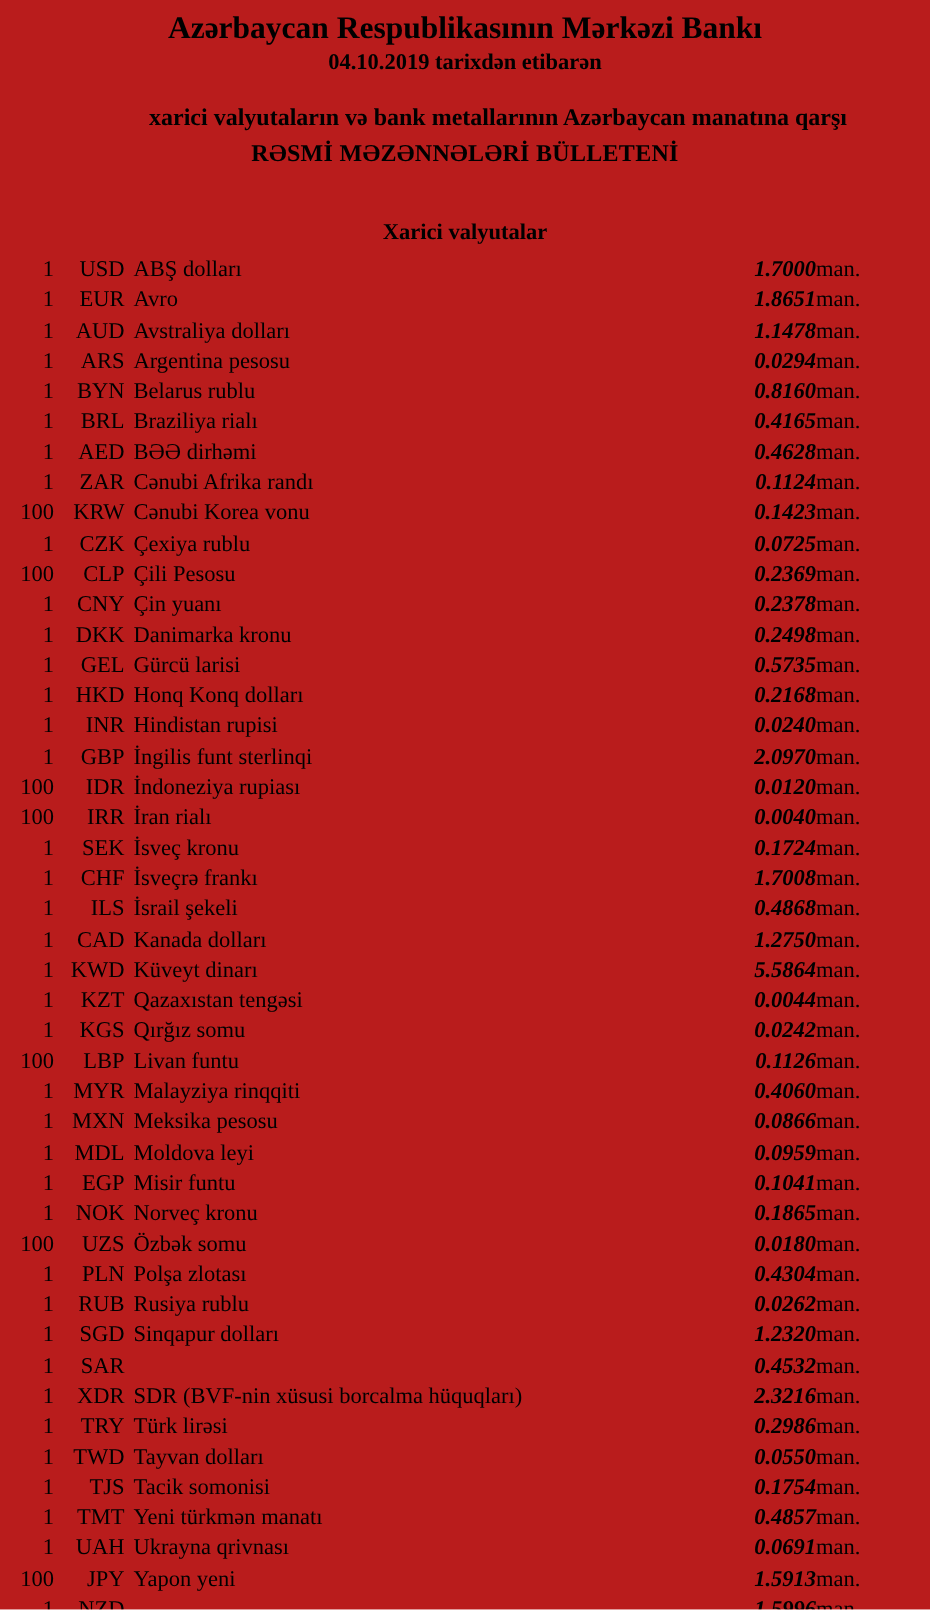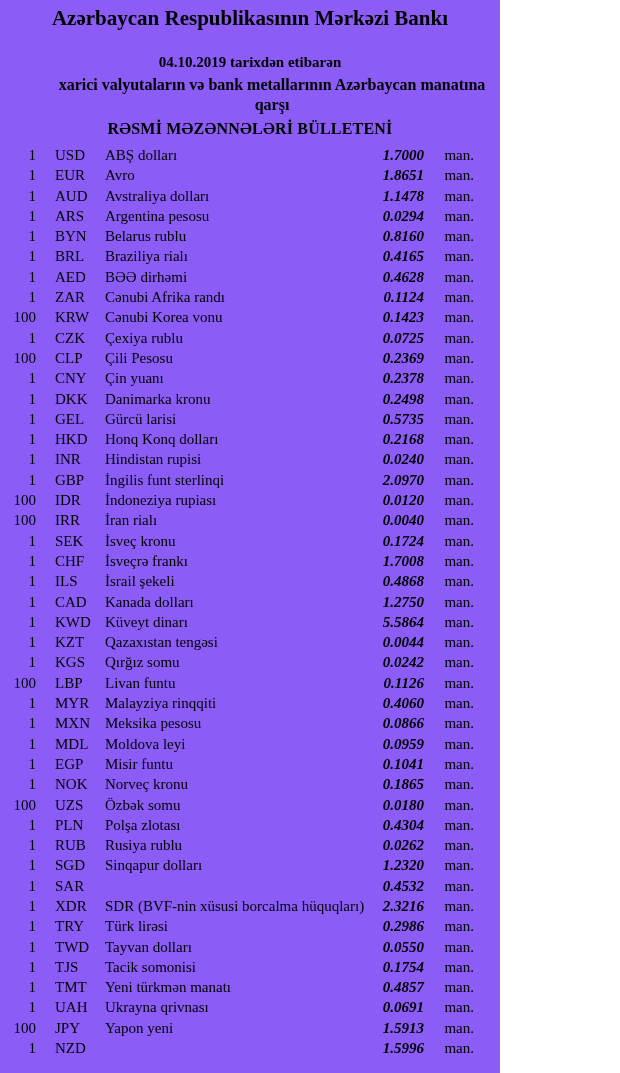--- a/index.html
+++ b/index.html
@@ -1,48 +1,48 @@
 <!DOCTYPE html>
 <html><head>
 <meta charset="utf-8">
 <style>
   html, body {
     margin: 0;
     padding: 0;
     background: #ffffff;
   }
   .page {
-    width: 500px;
+    width: 620px;
     height: 1073px;
-    background: #8b5cf6;
+    background: #b91c1c;
     color: #000000;
     font-family: "Liberation Serif", "DejaVu Serif", serif;
     overflow: hidden;
     box-sizing: border-box;
   }
   .header {
     text-align: center;
     padding-top: 5px;
   }
   .doc-title {
     font-size: 21px;
     font-weight: bold;
     line-height: 26px;
   }
   .doc-date {
     font-size: 15px;
     font-weight: bold;
     line-height: 18px;
-    margin-top: 22px;
+    margin-top: 2px;
   }
   .doc-subtitle {
     font-size: 16px;
     font-weight: bold;
     line-height: 20px;
-    margin-top: 4px;
+    margin-top: 18px;
     padding-left: 44px;
   }
   .doc-bulletin {
     font-size: 16px;
     font-weight: bold;
     line-height: 20px;
     margin-top: 4px;
     letter-spacing: 0.2px;
   }
   .section-title {
@@ -64,52 +64,53 @@
     line-height: 20.31px;
     white-space: nowrap;
   }
   .qty {
     width: 36px;
     text-align: right;
     flex: none;
   }
   .code {
     width: 44px;
-    text-align: left;
-    margin-left: 19px;
+    text-align: right;
+    margin-left: 3px;
     flex: none;
   }
   .name {
     margin-left: 6px;
     flex: none;
   }
   .rate {
     margin-left: auto;
     font-weight: bold;
     font-style: italic;
     flex: none;
   }
   .unit {
     width: 50px;
-    text-align: right;
+    text-align: left;
     flex: none;
   }
 </style>
 </head>
 <body>
 
 <div class="page">
 
   <div class="header">
     <div class="doc-title">Azərbaycan Respublikasının Mərkəzi Bankı</div>
     <div class="doc-date">04.10.2019 tarixdən etibarən</div>
     <div class="doc-subtitle">xarici valyutaların və bank metallarının Azərbaycan manatına qarşı</div>
     <div class="doc-bulletin">RƏSMİ MƏZƏNNƏLƏRİ BÜLLETENİ</div>
   </div>
 
+  <div class="section-title">Xarici valyutalar</div>
 
   <div class="table">
       <div class="row">
     <span class="qty">1</span>
     <span class="code">USD</span>
     <span class="name">ABŞ dolları</span>
     <span class="rate">1.7000</span>
     <span class="unit">man.</span>
   </div>
       <div class="row">

